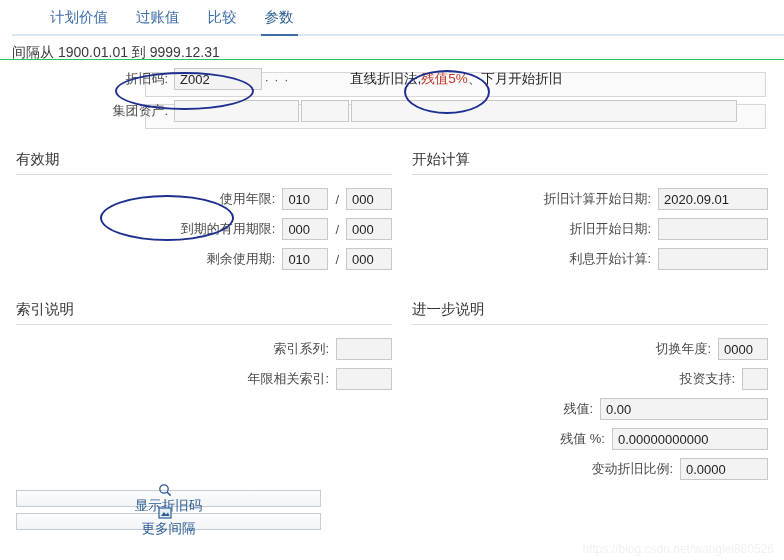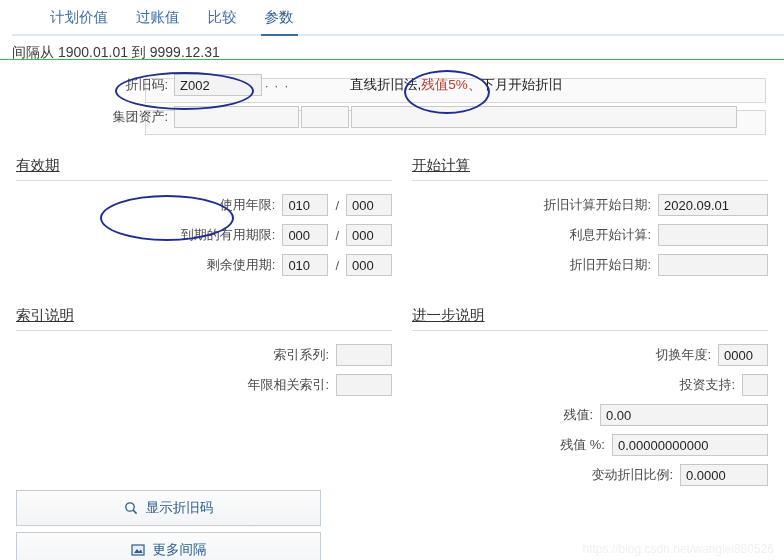--- a/index.html
+++ b/index.html
@@ -59,21 +59,21 @@
     box-sizing: border-box;
   }
   .interval-line .lbl { color: #3a3a3a; }
   .interval-line .val { color: #3a3a3a; }
 
   
   .toprow {
     display: flex;
     align-items: center;
     height: 26px;
-    margin-top: 12px;
+    margin-top: 6px;
     padding-left: 12px;
     box-sizing: border-box;
   }
   .toprow .rlabel {
     width: 162px;
     text-align: right;
     padding-right: 6px;
     font-size: 13px;
     color: #4a4a4a;
     box-sizing: border-box;
@@ -123,21 +123,20 @@
     padding: 0 16px;
     box-sizing: border-box;
   }
   .col { width: 50%; box-sizing: border-box; }
   .col.right { padding-left: 20px; }
 
   .sect-title {
     font-size: 14.5px;
     color: #333333;
     margin-bottom: 5px;
-    text-decoration: underline;
   }
   .sect-rule {
     border-bottom: 1px solid #dcdcdc;
     margin-bottom: 9px;
   }
 
   .frow {
     display: flex;
     align-items: center;
     height: 30px;
@@ -159,29 +158,30 @@
   
   .buttons {
     position: absolute;
     left: 16px;
     top: 490px;
     width: 305px;
   }
   .btn {
     border: 1px solid #c4cdd6;
     background: linear-gradient(#fcfcfc, #f2f4f6);
-    height: 36px;
+    height: 17px;
     display: flex;
     align-items: center;
     justify-content: center;
     font-size: 13.5px;
     color: #2b5d93;
     margin-bottom: 6px;
     cursor: pointer;
     box-sizing: border-box;
+    flex-direction: column;
   }
   .btn .bicon {
     margin-right: 8px;
     display: inline-flex;
     align-items: center;
   }
 
   
   .annot {
     position: absolute;
@@ -272,25 +272,25 @@
 
   <div class="col right">
     <div class="sect-title">开始计算</div>
     <div class="sect-rule"></div>
 
     <div class="frow">
       <div class="flabel">折旧计算开始日期:</div>
       <div class="field" style="width:110px;">2020.09.01</div>
     </div>
     <div class="frow">
+      <div class="flabel">折旧开始日期:</div>
+      <div class="field" style="width:110px;"></div>
+    </div>
+    <div class="frow">
       <div class="flabel">利息开始计算:</div>
-      <div class="field" style="width:110px;"></div>
-    </div>
-    <div class="frow">
-      <div class="flabel">折旧开始日期:</div>
       <div class="field" style="width:110px;"></div>
     </div>
   </div>
 </div>
 
 <div class="columns" style="margin-top:26px;">
 
   <div class="col">
     <div class="sect-title">索引说明</div>
     <div class="sect-rule"></div>

